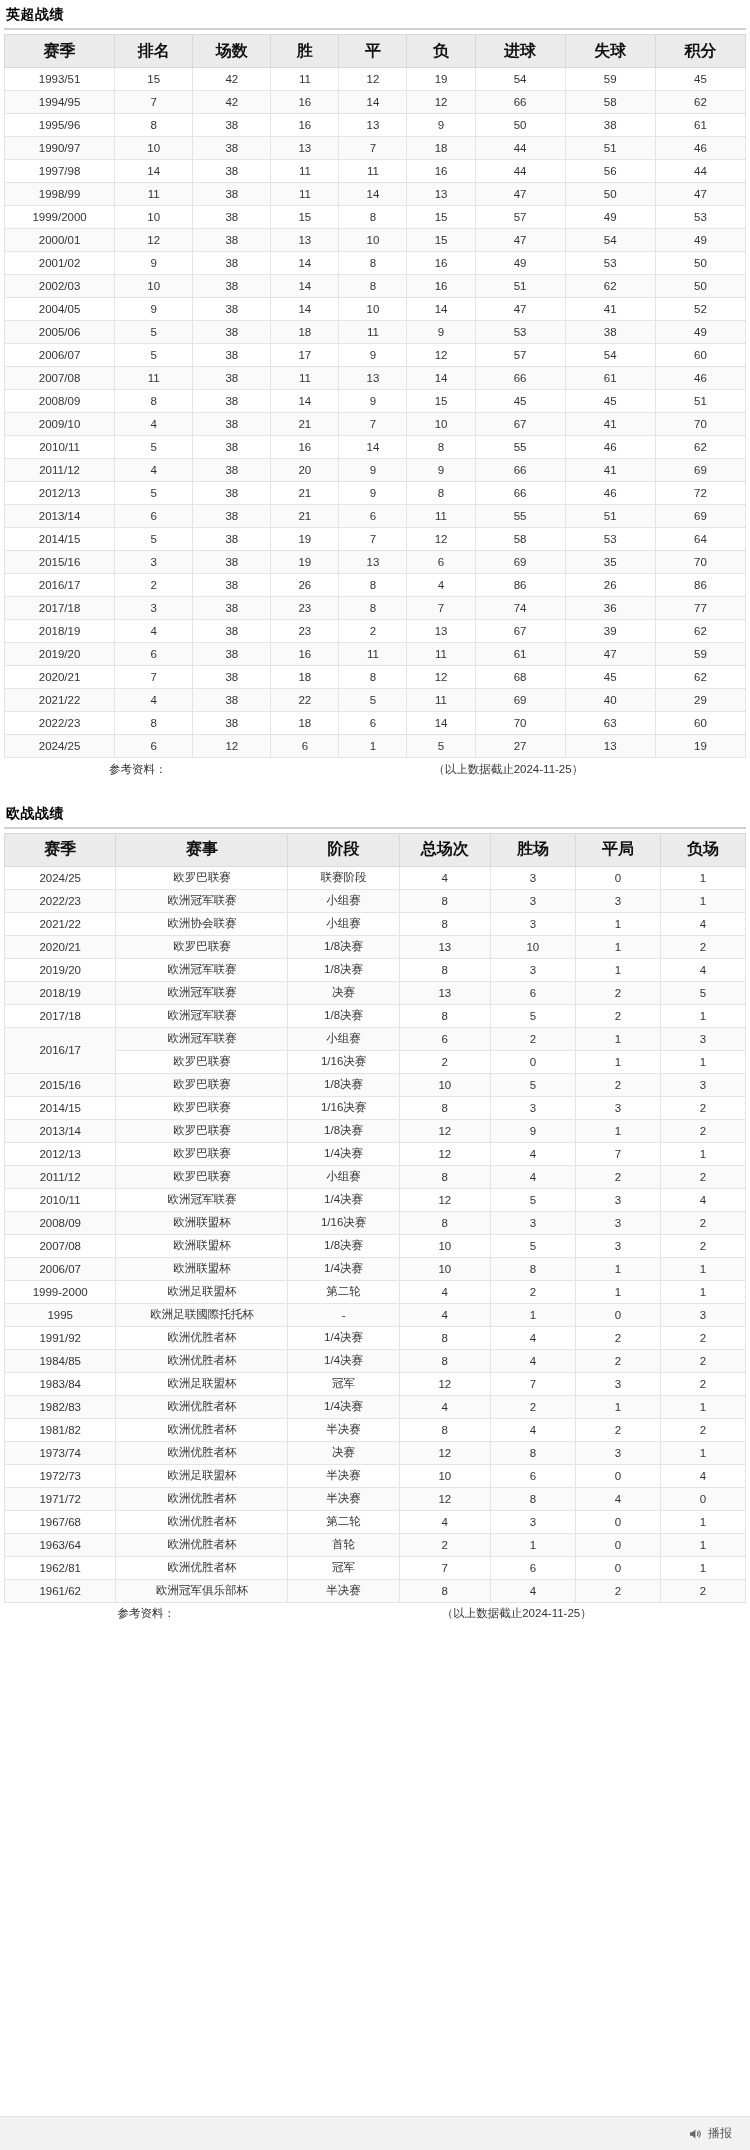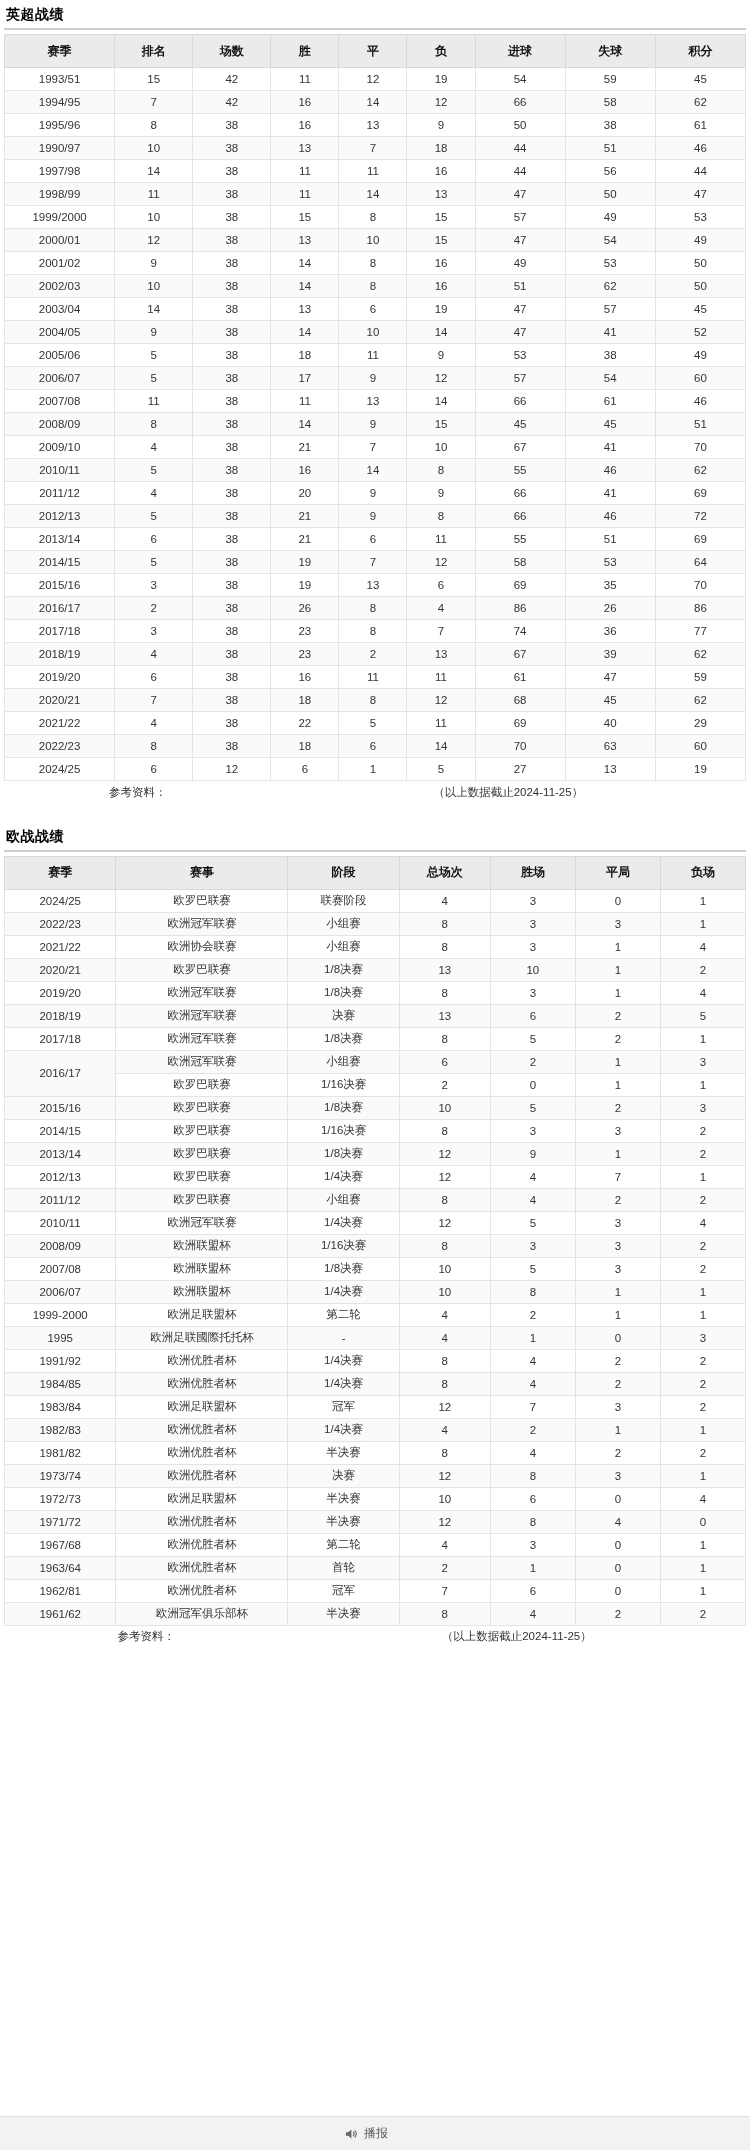--- a/index.html
+++ b/index.html
@@ -34,21 +34,21 @@
     width: 742px;
     margin: 0 4px;
     border-collapse: collapse;
     font-size: 11.5px;
     color: #222;
   }
   table.stats th {
     background: #ebebeb;
     border: 1px solid #d9d9d9;
     font-weight: bold;
-    font-size: 12px;
+    font-size: 16px;
     color: #111;
     height: 33px;
     text-align: center;
     padding: 3px 2px;
   }
   table.stats td {
     border: 1px solid #e4e4e4;
     text-align: center;
     height: 23px;
     padding: 3px 2px;
@@ -80,21 +80,21 @@
   .footer-bar {
     position: absolute;
     bottom: 0;
     left: 0;
     width: 750px;
     height: 34px;
     background: #f2f2f2;
     border-top: 1px solid #e0e0e0;
     display: flex;
     align-items: center;
-    justify-content: center;
+    justify-content: flex-end;
     padding-right: 18px;
     gap: 6px;
   }
   .footer-bar .speaker {
     display: inline-block;
     width: 14px;
     height: 14px;
     position: relative;
   }
   .footer-bar .speaker svg { display: block; }
@@ -228,31 +228,20 @@
           <tr>
             <td>2002/03</td>
             <td>10</td>
             <td>38</td>
             <td>14</td>
             <td>8</td>
             <td>16</td>
             <td>51</td>
             <td>62</td>
             <td>50</td>
-          </tr>
-          <tr>
-            <td>2003/04</td>
-            <td>14</td>
-            <td>38</td>
-            <td>13</td>
-            <td>6</td>
-            <td>19</td>
-            <td>47</td>
-            <td>57</td>
-            <td>45</td>
           </tr>
           <tr>
             <td>2004/05</td>
             <td>9</td>
             <td>38</td>
             <td>14</td>
             <td>10</td>
             <td>14</td>
             <td>47</td>
             <td>41</td>

